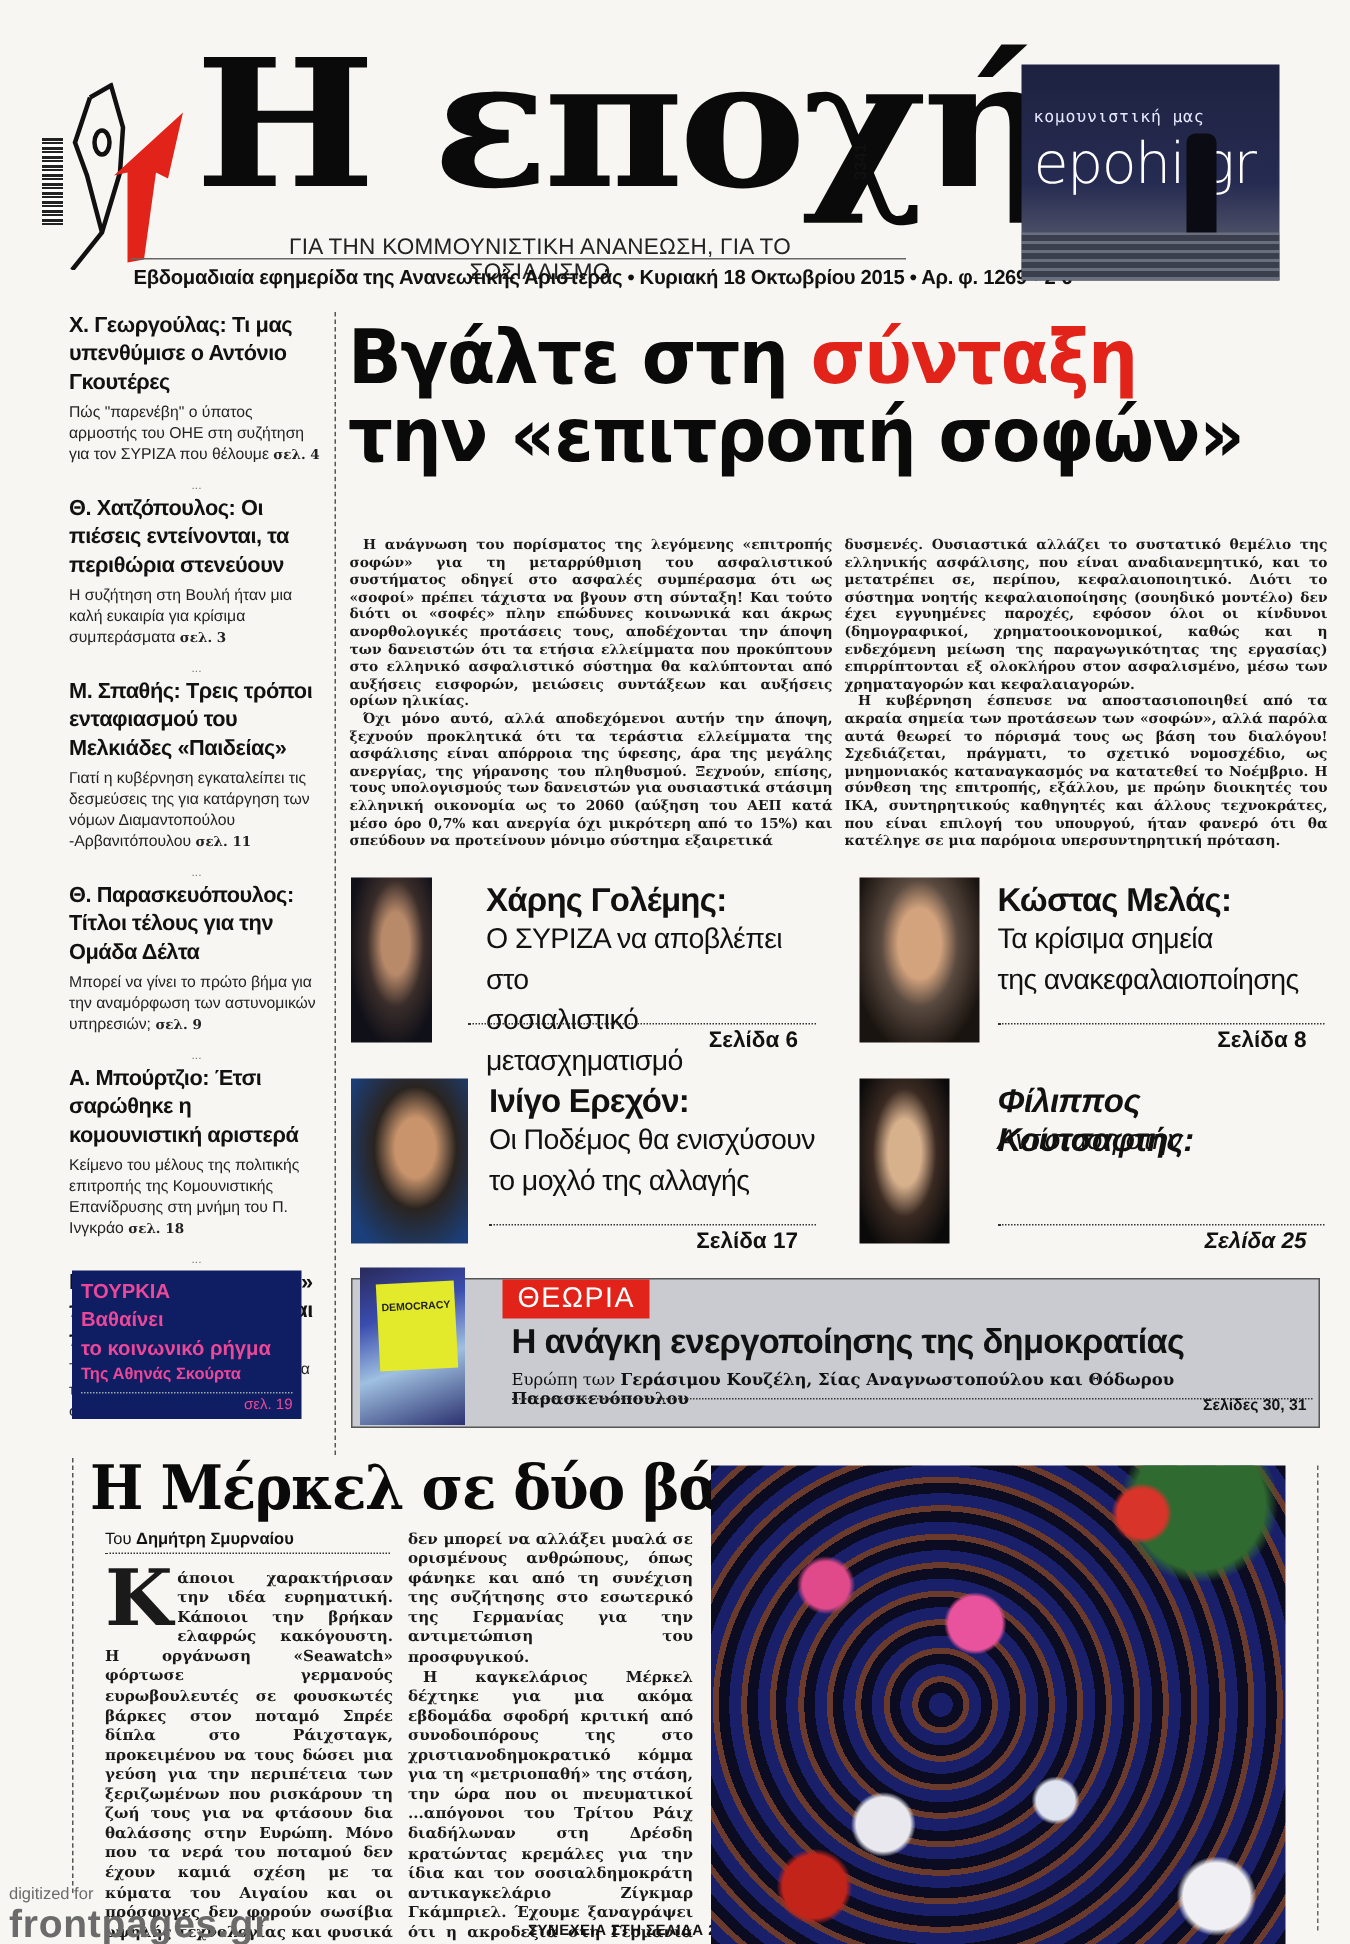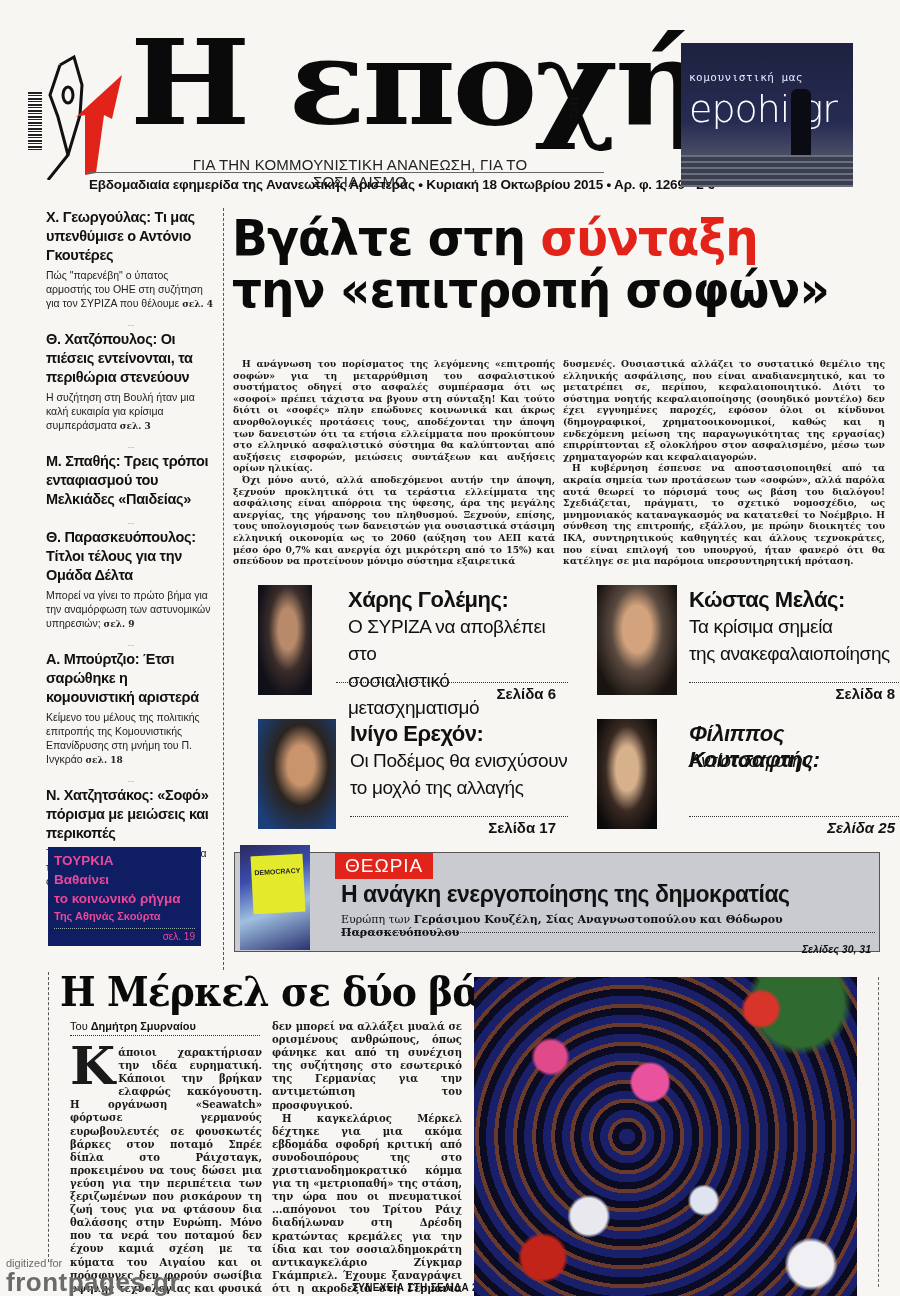--- a/index.html
+++ b/index.html
@@ -53,21 +53,21 @@
     font-weight: 900; font-size: 50px; line-height: 52px; letter-spacing: -1px; color: #0a0a0a;
     transform: scaleX(0.94); transform-origin: left top; }
   .headline .red { color: #e2231a; }
   .lead-text { position: absolute; top: 358px; width: 322px; font-family: "DejaVu Serif", serif;
     font-weight: bold; font-size: 9.2px; line-height: 11.6px; text-align: justify; color: #1a1a1a; }
   .lead-text p { text-indent: 9px; }
   .lead-text.c1 { left: 233px; }
   .lead-text.c2 { left: 563px; }
 
   
-  .card { position: absolute; width: 320px; height: 112px; margin-left: 24px; }
+  .card { position: absolute; width: 320px; height: 112px; }
   .card-photo { position: absolute; left: 0; top: 0; width: 54px; height: 110px;
     background: radial-gradient(ellipse at 55% 40%, #b88a6a 0 22%, #3a2d2a 45%, #101018 75%); }
   .card-photo.p2 { width: 80px; background: radial-gradient(ellipse at 50% 40%, #d3a37d 0 25%, #5a4a40 45%, #1a1410 80%); }
   .card-photo.p3 { width: 78px; background: radial-gradient(ellipse at 55% 42%, #c9946c 0 22%, #2a2420 45%, #1b3f7a 85%); }
   .card-photo.p4 { width: 60px; background: radial-gradient(ellipse at 50% 45%, #d7b08c 0 26%, #3a2a22 50%, #0a0a0a 85%); }
   .card-name { position: absolute; top: 2px; font-family: "Liberation Sans Narrow", "Liberation Sans", sans-serif;
     font-weight: bold; font-size: 22px; letter-spacing: -0.5px; color: #111; }
   .card-text { position: absolute; top: 28px; font-family: "Liberation Sans Narrow", "Liberation Sans", sans-serif;
     font-size: 19px; line-height: 27px; color: #111; letter-spacing: -0.4px; }
   .card-rule { position: absolute; top: 97px; height: 0; border-top: 1px dotted #333; }
@@ -81,22 +81,22 @@
     background: linear-gradient(160deg, #2a2a5a 0%, #3a4cae 30%, #9fc0e0 60%, #2b3170 100%); }
   .theory-poster { position: absolute; left: 12px; top: 10px; width: 52px; height: 58px; background: #e3ea2c;
     transform: rotate(-3deg); font-size: 7px; font-weight: 900; color: #222; text-align: center; line-height: 10px; padding-top: 12px; }
   .theory-tag { position: absolute; left: 100px; top: 0; height: 26px; padding: 2px 10px; background: #e2231a;
     color: #fff; font-family: "Liberation Sans Narrow", "Liberation Sans", sans-serif; font-size: 19px; letter-spacing: 1px; }
   .theory-title { position: absolute; left: 106px; top: 28px; font-family: "Liberation Sans Narrow", "Liberation Sans", sans-serif;
     font-weight: bold; font-size: 23px; letter-spacing: -0.5px; color: #111; }
   .theory-sub { position: absolute; left: 106px; top: 60px; font-family: "DejaVu Serif", serif; font-size: 11px; color: #111; }
   .theory-sub b { font-weight: 900; }
   .theory-rule { position: absolute; left: 106px; top: 79px; width: 534px; border-top: 1px dotted #333; }
-  .theory-page { position: absolute; right: 8px; top: 90px; font-size: 10.5px; font-weight: bold;
-    font-family: "Liberation Sans Narrow", "Liberation Sans", sans-serif; font-style: italic; }
+  .theory-page { position: absolute; right: 8px; top: 78px; font-size: 10.5px; font-weight: bold;
+    font-family: "Liberation Sans Narrow", "Liberation Sans", sans-serif; }
 
   
   .m-divider { position: absolute; left: 48px; top: 972px; height: 290px; border-left: 1px dashed #555; }
   .m-headline { position: absolute; left: 60px; top: 968px; font-family: "DejaVu Serif", serif; font-weight: 900;
     font-size: 41px; letter-spacing: -1px; color: #0a0a0a; transform: scaleX(0.92); transform-origin: left top; }
   .m-byline { position: absolute; left: 70px; top: 1020px; width: 190px; font-size: 11px; padding-bottom: 3px;
     border-bottom: 1px dotted #333; }
   .m-byline b { font-weight: bold; }
   .m-col { position: absolute; font-family: "DejaVu Serif", serif; font-weight: bold; font-size: 10.1px;
     line-height: 13.1px; text-align: justify; color: #1a1a1a; }
@@ -153,20 +153,21 @@
     <div class="brief-text"><span>Πώς "παρενέβη" ο ύπατος αρμοστής του ΟΗΕ στη συζήτηση για τον ΣΥΡΙΖΑ που θέλουμε</span> <span class="brief-page">σελ. 4</span></div>
   </div>
   <div class="brief-sep">...</div>
   <div class="brief">
     <div class="brief-title">Θ. Χατζόπουλος: Οι πιέσεις εντείνονται, τα περιθώρια στενεύουν</div>
     <div class="brief-text"><span>Η συζήτηση στη Βουλή ήταν μια καλή ευκαιρία για κρίσιμα συμπεράσματα</span> <span class="brief-page">σελ. 3</span></div>
   </div>
   <div class="brief-sep">...</div>
   <div class="brief">
     <div class="brief-title">Μ. Σπαθής: Τρεις τρόποι ενταφιασμού του Μελκιάδες «Παιδείας»</div>
+    <div class="brief-text"><span>Γιατί η κυβέρνηση εγκαταλείπει τις δεσμεύσεις της για κατάργηση των νόμων Διαμαντοπούλου -Αρβανιτόπουλου</span> <span class="brief-page">σελ. 11</span></div>
   </div>
   <div class="brief-sep">...</div>
   <div class="brief">
     <div class="brief-title">Θ. Παρασκευόπουλος: Τίτλοι τέλους για την Ομάδα Δέλτα</div>
     <div class="brief-text"><span>Μπορεί να γίνει το πρώτο βήμα για την αναμόρφωση των αστυνομικών υπηρεσιών;</span> <span class="brief-page">σελ. 9</span></div>
   </div>
   <div class="brief-sep">...</div>
   <div class="brief">
     <div class="brief-title">Α. Μπούρτζιο: Έτσι σαρώθηκε η κομουνιστική αριστερά</div>
     <div class="brief-text"><span>Κείμενο του μέλους της πολιτικής επιτροπής της Κομουνιστικής Επανίδρυσης στη μνήμη του Π. Ινγκράο</span> <span class="brief-page">σελ. 18</span></div>

